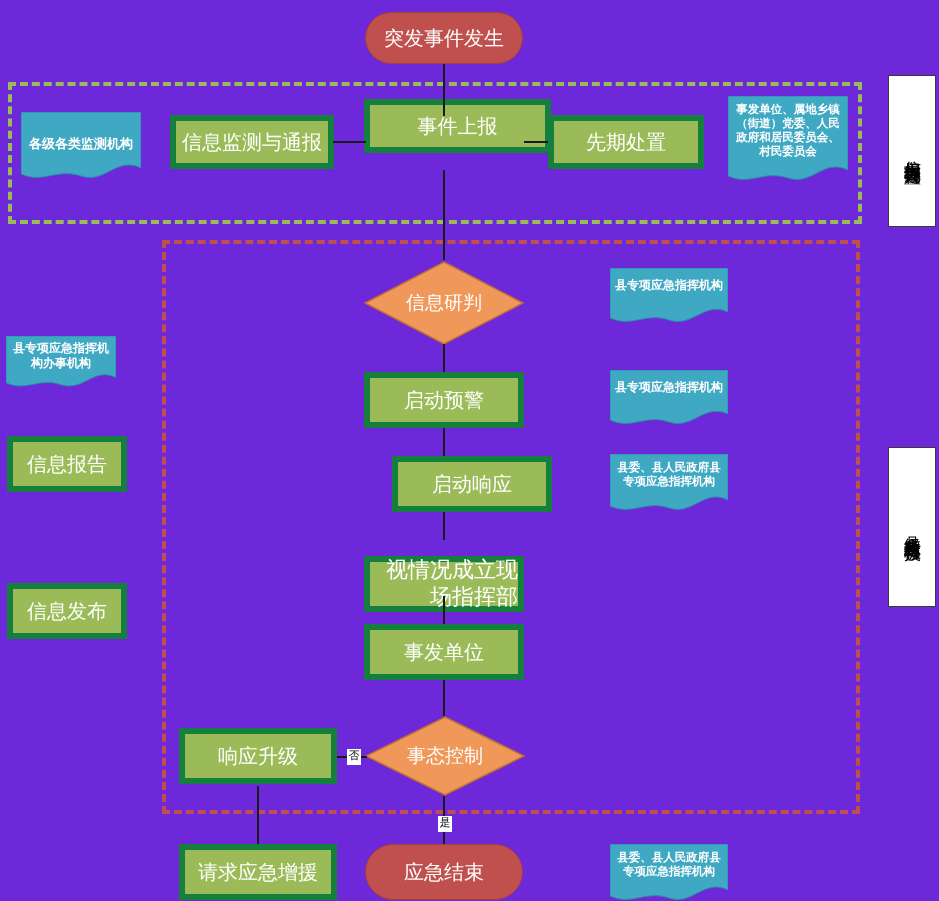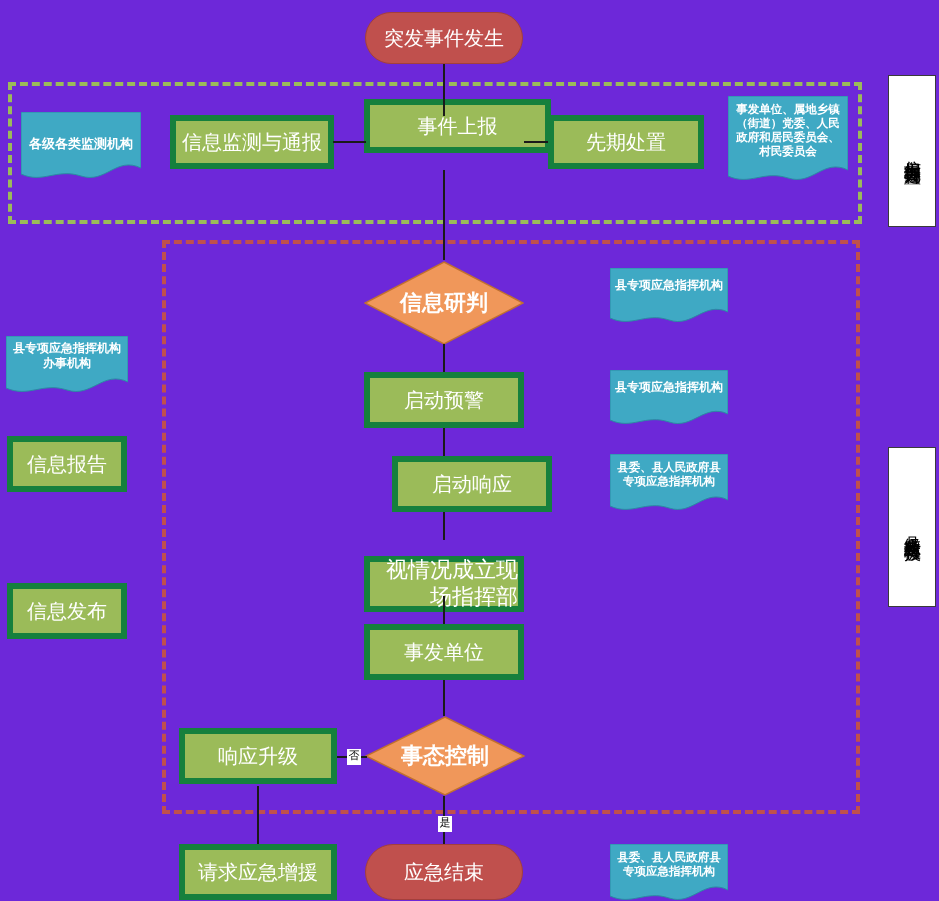--- a/index.html
+++ b/index.html
@@ -36,22 +36,21 @@
   
   .term {
     background: #c0504d;
     border: 1px solid #a33f3c;
     border-radius: 28px;
     font-size: 20px;
   }
   
   .decision {
     background: transparent;
-    font-size: 22px;
-    font-weight: bold;
+    font-size: 19px;
   }
   .decision .dshape {
     position: absolute;
     inset: 0;
   }
   .decision .dlabel {
     position: relative;
     z-index: 2;
   }
   
@@ -173,21 +172,21 @@
   </div>
 
   <div class="stage-label" style="left:888px; top:75px; width:48px; height:152px;">
     <span>信息报告与先期处置</span>
   </div>
 
   <div class="stage-label" style="left:888px; top:447px; width:48px; height:160px;">
     <span>县级应急处置与救援</span>
   </div>
 
-  <div class="node doc" style="left:6px; top:336px; width:122px; height:58px; font-size:12px; padding-top:5px;justify-content:center;">
+  <div class="node doc" style="left:6px; top:336px; width:110px; height:58px; font-size:12px; padding-top:5px;justify-content:center;">
     <svg class="dshape" viewBox="0 0 122 58" preserveAspectRatio="none">
       <path d="M0,0 L122,0 L122,46 C97,34 86,62 61,54 C36,46 23,62 0,52 Z" fill="#3fa9c4" stroke="#2b8aa3" stroke-width="1"></path>
     </svg>
     <span class="dlabel">县专项应急指挥机构办事机构</span>
   </div>
 
   <div class="node proc" style="left:7px; top:436px; width:120px; height:56px;">
     <span>信息报告</span>
   </div>
 

